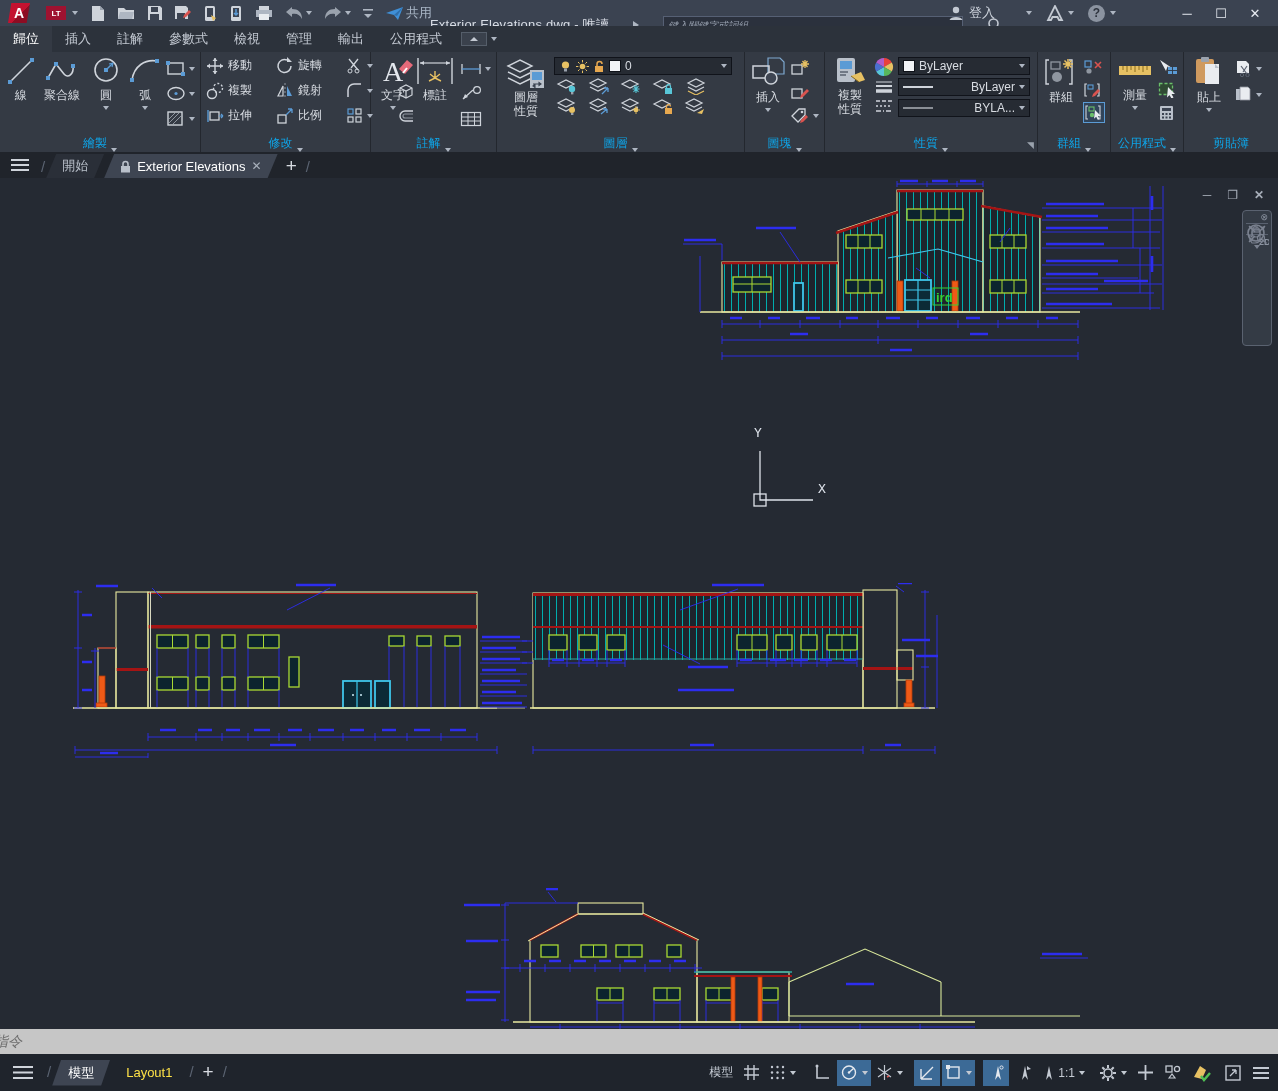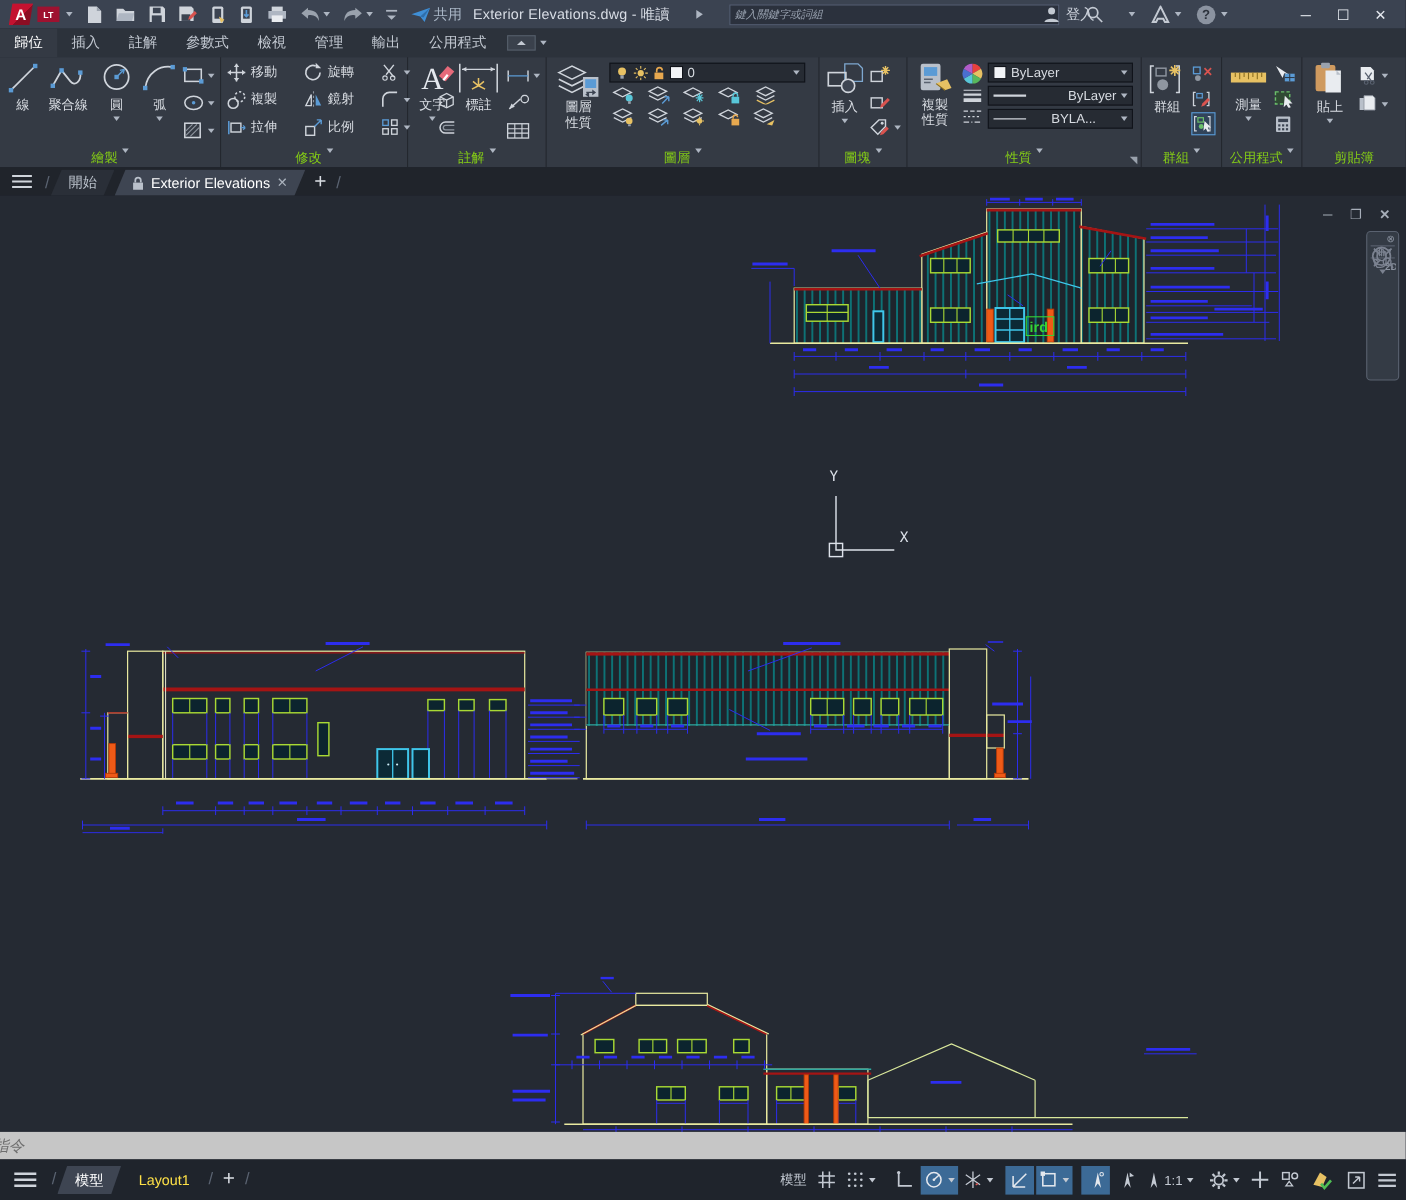--- a/index.html
+++ b/index.html
@@ -9,43 +9,43 @@
   svg{display:block}
   .ic{flex:none}
   
   #titlebar{position:absolute;left:0;top:0;width:1278px;height:26px;background:var(--titlebar);display:flex;align-items:center;color:#cdd3dc;font-size:13px}
   .tb-group{display:flex;align-items:center;gap:10px}
   .qat{display:flex;align-items:center;gap:11px;margin-left:8px}
   .qat .btn{display:flex;align-items:center;gap:2px;cursor:default}
   .caret{width:0;height:0;border-left:3.5px solid transparent;border-right:3.5px solid transparent;border-top:4px solid #aeb6c2}
   .acad-logo{display:flex;align-items:center}
   .acad-a{width:22px;height:20px;background:linear-gradient(135deg,#c41230 55%,#8d0d23 55%);color:#fff;font-weight:bold;font-size:14px;display:flex;align-items:center;justify-content:center;clip-path:polygon(15% 0,100% 0,85% 100%,0 100%)}
-  .acad-lt{width:20px;height:14px;background:#9e1230;color:#fff;font-size:8px;font-weight:bold;display:flex;align-items:center;justify-content:center;margin-left:2px}
-  #title-center{position:absolute;left:430px;top:0;height:26px;display:flex;align-items:center;gap:24px}
+  .acad-lt{width:20px;height:14px;background:#9e1230;color:#fff;font-size:8px;font-weight:bold;display:flex;align-items:center;justify-content:center;margin-left:14px}
+  #title-center{position:absolute;left:430px;top:12px;height:26px;display:flex;align-items:center;gap:24px}
   .doc-title{color:#d8dde5;font-size:13px;letter-spacing:.2px}
   .play{width:0;height:0;border-top:4px solid transparent;border-bottom:4px solid transparent;border-left:6px solid #aeb6c2}
   .searchbox{width:300px;height:19px;background:#2b313d;border:1px solid #566074;display:flex;align-items:center;padding:0 4px}
   .searchbox input{flex:1;background:transparent;border:none;outline:none;color:#cdd3dc;font-style:italic;font-size:10px;font-family:"Liberation Sans",sans-serif}
   .searchbox input::placeholder{color:#97a0ae;font-style:italic}
   #title-right{position:absolute;right:0;top:0;height:26px;display:flex;align-items:center;gap:14px;padding-right:6px}
   .win-ctl{display:flex;align-items:center;gap:0}
   .win-ctl .wbtn{width:34px;height:26px;display:flex;align-items:center;justify-content:center;color:#e7ebf1;font-size:13px}
   .help-circ{width:17px;height:17px;border-radius:50%;background:#8b93a0;color:#2d333d;font-weight:bold;font-size:12px;display:flex;align-items:center;justify-content:center}
   
   #ribbontabs{position:absolute;left:0;top:26px;width:1278px;height:26px;background:var(--tabrow);display:flex;align-items:stretch;font-size:13px}
   .rtab{padding:0 13px;display:flex;align-items:center;color:#c3c9d2}
   .rtab.active{background:var(--panel);color:#fff}
   .ribbon-min{display:flex;align-items:center;gap:4px;margin-left:6px}
   .minbox{width:26px;height:14px;background:#3a414c;border:1px solid #555e6a;display:flex;align-items:center;justify-content:center}
   .uptri{width:0;height:0;border-left:4px solid transparent;border-right:4px solid transparent;border-bottom:4px solid #c3c9d2}
   
   #ribbon{position:absolute;left:0;top:52px;width:1278px;height:100px;background:var(--panel);display:flex}
   .panel{height:100%;border-right:1px solid #23272e;display:flex;flex-direction:column}
   .pbody{flex:1;display:flex;padding:3px 5px 0 5px;gap:4px}
-  .plabel{height:17px;display:flex;align-items:flex-start;justify-content:center;gap:4px;font-size:12px;color:#84cc16}
+  .plabel{height:17px;display:flex;align-items:flex-end;justify-content:center;gap:4px;font-size:12px;color:#0ea5e9}
   .bb{display:flex;flex-direction:column;align-items:center;width:46px;padding-top:1px}
   .bb .lbl{font-size:12px;color:#d8dce2;margin-top:1px;white-space:nowrap}
   .bb .lbl2{font-size:12px;color:#d8dce2;width:26px;text-align:center;line-height:1.15;margin-top:1px}
   .srow{display:flex;align-items:center;gap:3px;height:21px}
   .slbl{font-size:12px;color:#d8dce2;white-space:nowrap}
   .mgrid{display:grid;grid-template-rows:repeat(3,21px);grid-auto-flow:row;row-gap:4px;padding-top:3px}
   .mrow{display:flex;align-items:center;gap:4px}
   .combo{height:18px;background:#262b33;border:1px solid #10131a;display:flex;align-items:center;gap:4px;padding:0 4px;color:#d8dce2;font-size:12px}
   .combo .fill{flex:1}
   .launcher{position:absolute;right:3px;bottom:2px;color:#9aa2ad;font-size:9px}
@@ -651,21 +651,21 @@
           <svg width="30" height="6" viewBox="0 0 30 6">
               <path d="M0 3h30" stroke="#cfd4db" stroke-width="2"></path>
             </svg>
           <span class="fill" style="text-align:right">ByLayer</span>
           <div class="caret"></div>
         </div>
         <div class="combo" style="width:132px">
           <svg width="30" height="6" viewBox="0 0 30 6">
               <path d="M0 3h30" stroke="#cfd4db" stroke-width="1.2"></path>
             </svg>
-          <span class="fill" style="text-align:center">BYLA...</span>
+          <span class="fill" style="text-align:right">BYLA...</span>
           <div class="caret"></div>
         </div>
       </div>
     </div>
     <div class="plabel">
         <span>性質</span>
         <div class="caret"></div>
       </div>
     <span class="launcher">◥</span>
   </div>

